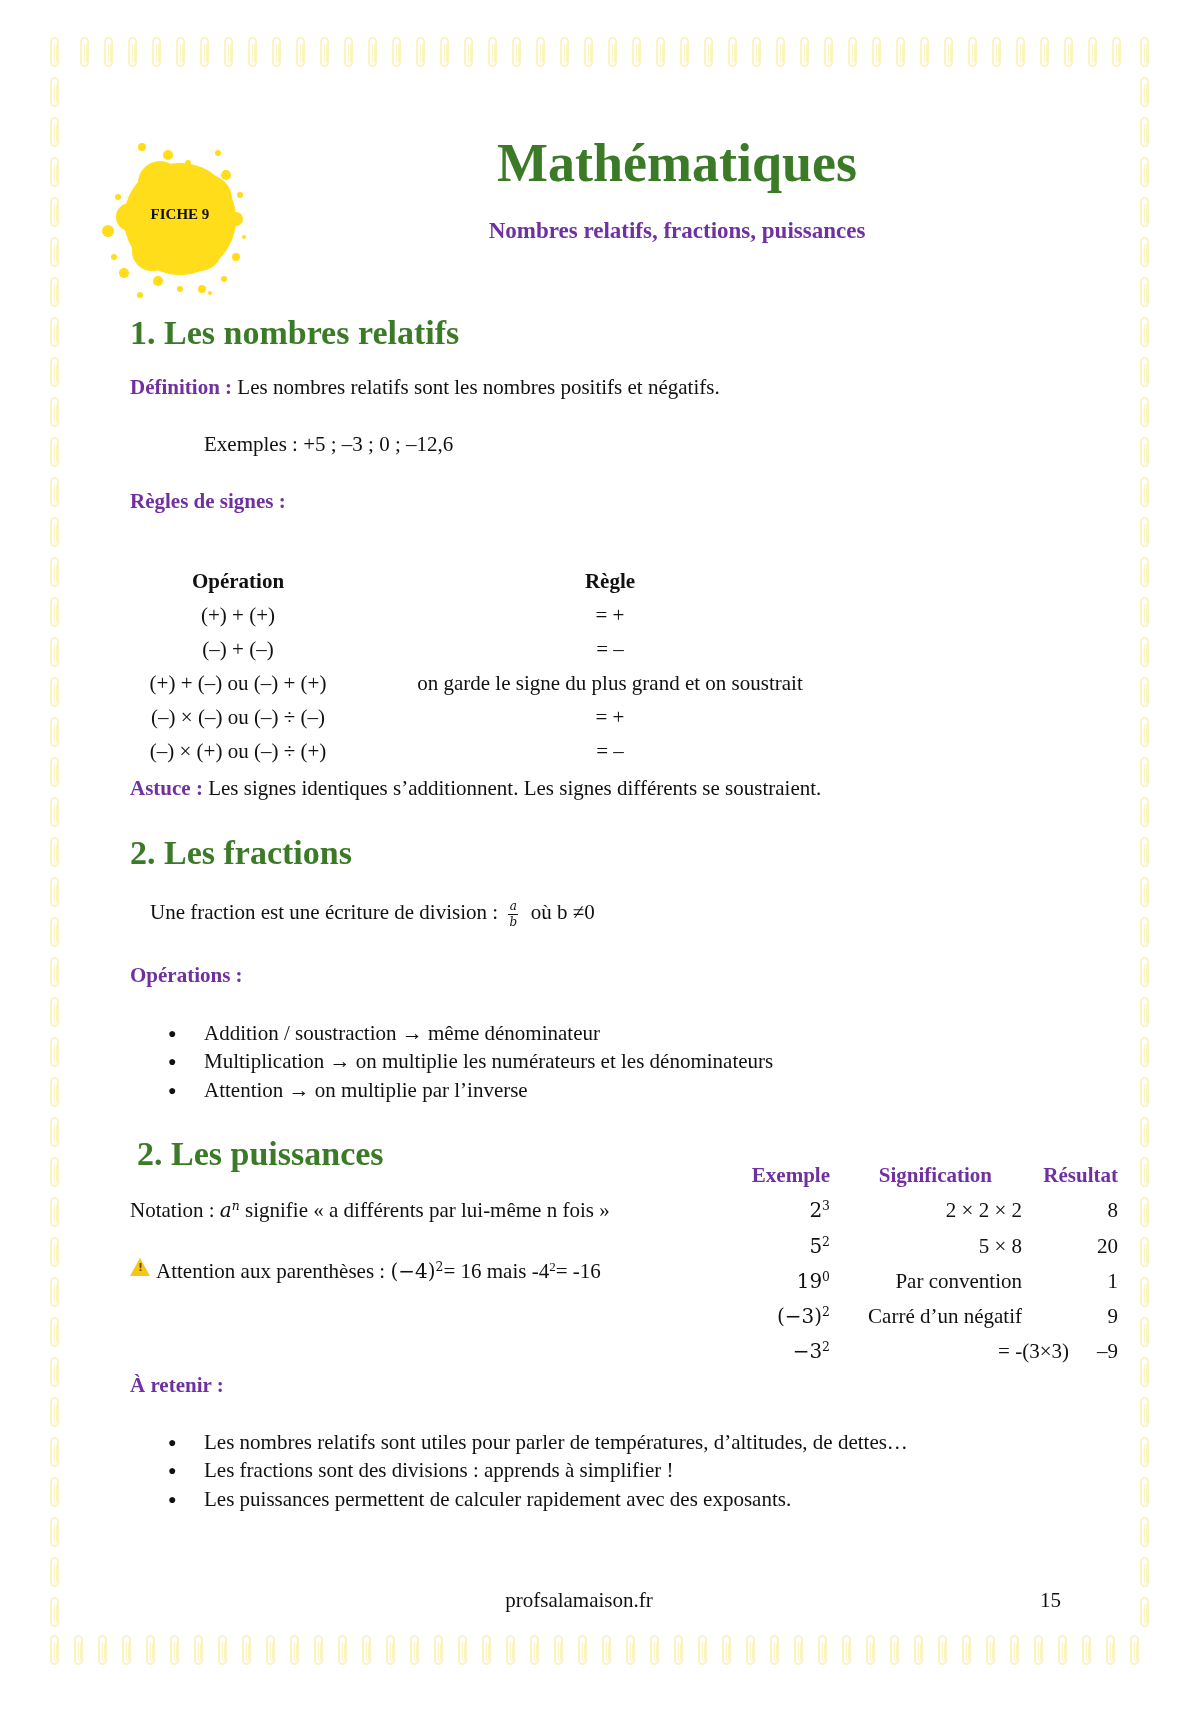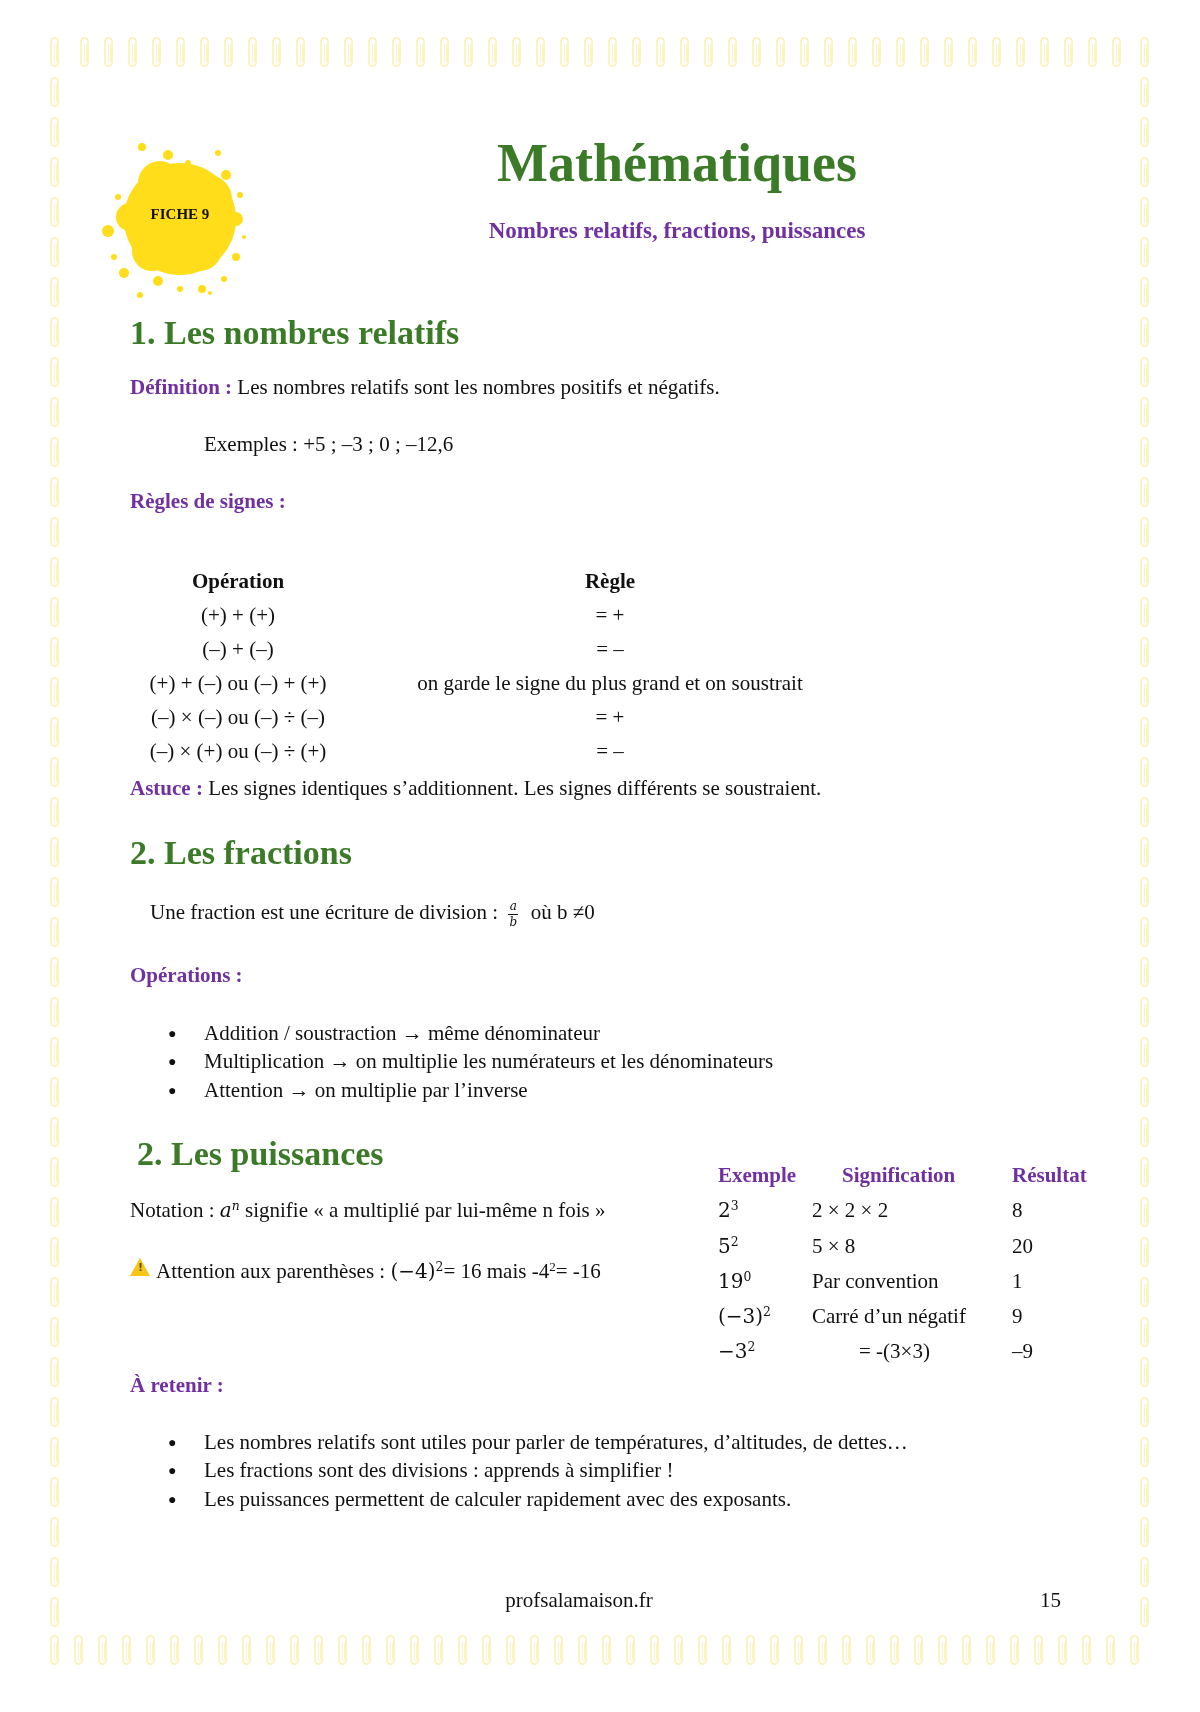--- a/index.html
+++ b/index.html
@@ -26,21 +26,21 @@
   #subtitle { left: 0; width: 1354px; text-align: center; top: 218px; font-size: 23px; font-weight: bold; }
 
   .h-section { font-size: 34px; font-weight: bold; }
   .label { font-weight: bold; }
 
   
   .ops-cell { position: absolute; width: 240px; text-align: center; font-size: 21px; }
   .rule-cell { position: absolute; width: 500px; text-align: center; font-size: 21px; }
 
   
-  .pw { position: absolute; text-align: left; font-size: 21px; }
+  .pw { position: absolute; text-align: right; font-size: 21px; }
   .pw-math { font-family: "DejaVu Serif", serif; font-size: 20px; }
   sup { font-size: 0.62em; vertical-align: 0.55em; line-height: 0; }
 
   .bullet { position: absolute; font-size: 14px; }
   .frac { display: inline-block; position: relative; vertical-align: middle; text-align: center;
           font-family: "DejaVu Serif", serif; font-style: italic; font-size: 12px; line-height: 13px; width: 12px; margin: 0 6px 0 4px; }
   .frac .bar { display: block; border-top: 1px solid #111; margin: 1px 1px; }
   .warn { display: inline-block; width: 0; height: 0; border-left: 10px solid transparent;
           border-right: 10px solid transparent; border-bottom: 18px solid #f5c518; position: relative; margin-right: 6px; vertical-align: 2px; }
   .warn span { position: absolute; left: -2px; top: 4px; font-size: 11px; font-weight: bold; color: #6a4a00; font-family: "DejaVu Sans", sans-serif; }
@@ -310,21 +310,21 @@
   <div class="abs body-text" style="left:204px; top:1051px;">Multiplication → on multiplie les numérateurs et les dénominateurs</div>
   <span class="bullet" style="left:168px; top:1083px;">●</span>
   <div class="abs body-text" style="left:204px; top:1080px;">Attention → on multiplie par l’inverse</div>
 </div>
 
 <div class="abs h-section green" style="left:137px; top:1135px;">2. Les puissances</div>
 
 <div class="abs body-text" style="left:130px; top:1200px;">
   <span>Notation :</span>
   <span class="pw-math" style="font-style:italic;"><span>a</span><sup>n</sup></span>
-  <span>signifie « a multiplié par lui-même n fois »</span>
+  <span>signifie « a différents par lui-même n fois »</span>
 </div>
 
 <div class="abs body-text" style="left:130px; top:1258px;">
   <span class="warn"><span>!</span></span><span>Attention aux parenthèses :</span>
   <span class="pw-math"><span>(−4)</span><sup>2</sup></span><span>= 16 mais -4</span><sup>2</sup><span>= -16</span>
 </div>
 
 <div id="powers-table">
   <div class="pw purple bold" style="left:718px; width:112px; top:1163px;">Exemple</div>
   <div class="pw purple bold" style="left:842px; width:150px; top:1163px;">Signification</div>

